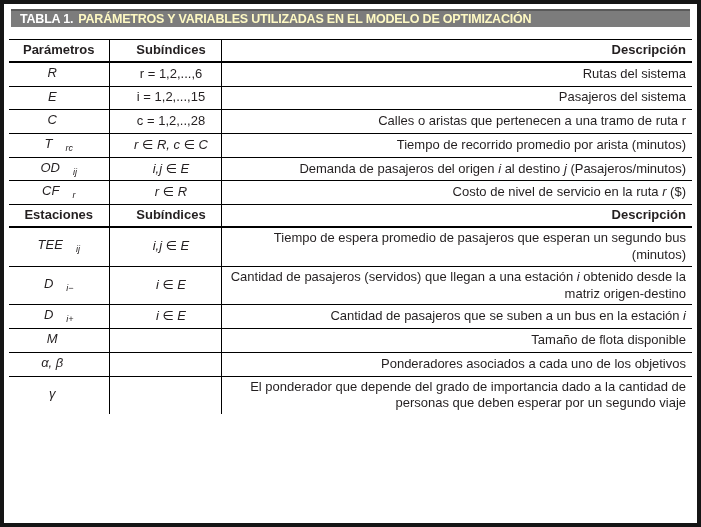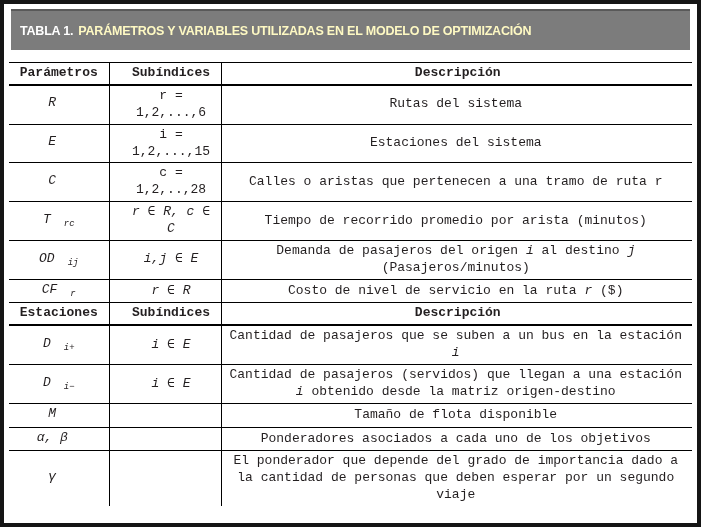--- a/index.html
+++ b/index.html
@@ -2,45 +2,45 @@
 <html lang="es"><head>
 <meta charset="utf-8">
 <style>
   html,body{margin:0;padding:0;background:#ffffff;}
   body{width:701px;height:527px;font-family:"Liberation Sans","DejaVu Sans",sans-serif;}
   .frame{
     box-sizing:border-box;width:701px;height:527px;
     border:4px solid #151515;background:#ffffff;padding:5px 5px;
   }
   .titlebar{
-    box-sizing:border-box;height:41px;margin:0 2px;
+    box-sizing:border-box;height:18px;margin:0 2px;
     background:#7c7c7c;border-top:2px solid #595959;
     display:flex;align-items:center;padding:0 9px;white-space:nowrap;overflow:hidden;
     font-weight:bold;font-size:12.5px;letter-spacing:-0.2px;
   }
   .cap-label{color:#ffffff;margin-right:5px;}
   .cap-text{color:#fef9c3;}
   table.tbl{
     width:100%;border-collapse:collapse;margin-top:12px;
     color:#231f20;font-size:13px;table-layout:fixed;
   }
   col.c1{width:100px;}
   col.c2{width:112px;}
   th,td{
     border-bottom:1px solid #000;padding:2px 4px;line-height:1.3;
-    vertical-align:middle;overflow:hidden;font-family:Liberation Mono, monospace;
+    vertical-align:middle;overflow:hidden;
   }
   td+td,th+th{border-left:1px solid #000;}
   tr.hdr th{border-top:1px solid #000;border-bottom:2px solid #000;font-weight:bold;}
   tbody tr:last-child td{border-bottom:none;}
   .col-sym{text-align:center;}
   .col-idx{text-align:center;padding-left:16px;}
-  .col-desc{text-align:center;padding-right:6px;}
+  .col-desc{text-align:right;padding-right:6px;}
   th.col-sym,th.col-idx{text-align:center;}
-  th.col-desc{text-align:center;padding-left:8px;}
+  th.col-desc{text-align:right;padding-left:8px;}
   .sym{font-style:italic;}
   .sub{font-style:italic;font-size:9px;vertical-align:-3px;margin-left:13px;letter-spacing:0;}
   .math{font-style:italic;}
   .col-desc i{font-style:italic;}
 </style>
 </head>
 <body>
 
 <div class="frame">
   <div class="titlebar">
@@ -66,21 +66,21 @@
     </td>
     <td class="col-idx">r = 1,2,...,6</td>
     <td class="col-desc">Rutas del sistema</td>
   </tr>
 
   <tr>
     <td class="col-sym">
       <span class="sym">E</span><span class="sub"></span>
     </td>
     <td class="col-idx">i = 1,2,...,15</td>
-    <td class="col-desc">Estaciones del sistema</td>
+    <td class="col-desc">Pasajeros del sistema</td>
   </tr>
 
   <tr>
     <td class="col-sym">
       <span class="sym">C</span><span class="sub"></span>
     </td>
     <td class="col-idx">c = 1,2,..,28</td>
     <td class="col-desc">Calles o aristas que pertenecen a una tramo de ruta r</td>
   </tr>
 
@@ -110,36 +110,43 @@
 
   <tr class="hdr">
     <th class="col-sym">Estaciones</th>
     <th class="col-idx">Subíndices</th>
     <th class="col-desc">Descripción</th>
   </tr>
 
 
 
 
+  <tr>
+    <td class="col-sym">
+      <span class="sym">TEE</span><span class="sub">ij</span>
+    </td>
+    <td class="col-idx math">i,j ∈ E</td>
+    <td class="col-desc">Tiempo de espera promedio de pasajeros que esperan un segundo bus (minutos)</td>
+  </tr>
 
+
+  <tr>
+    <td class="col-sym">
+      <span class="sym">D</span><span class="sub">i−</span>
+    </td>
+    <td class="col-idx math">i ∈ E</td>
+    <td class="col-desc">Cantidad de pasajeros (servidos) que llegan a una estación <i>i</i> obtenido desde la matriz origen-destino</td>
+  </tr>
 
   <tr>
     <td class="col-sym">
       <span class="sym">D</span><span class="sub">i+</span>
     </td>
     <td class="col-idx math">i ∈ E</td>
     <td class="col-desc">Cantidad de pasajeros que se suben a un bus en la estación <i>i</i></td>
-  </tr>
-
-  <tr>
-    <td class="col-sym">
-      <span class="sym">D</span><span class="sub">i−</span>
-    </td>
-    <td class="col-idx math">i ∈ E</td>
-    <td class="col-desc">Cantidad de pasajeros (servidos) que llegan a una estación <i>i</i> obtenido desde la matriz origen-destino</td>
   </tr>
 
 
   <tr>
     <td class="col-sym">
       <span class="sym">M</span><span class="sub"></span>
     </td>
     <td class="col-idx"></td>
     <td class="col-desc">Tamaño de flota disponible</td>
   </tr>

